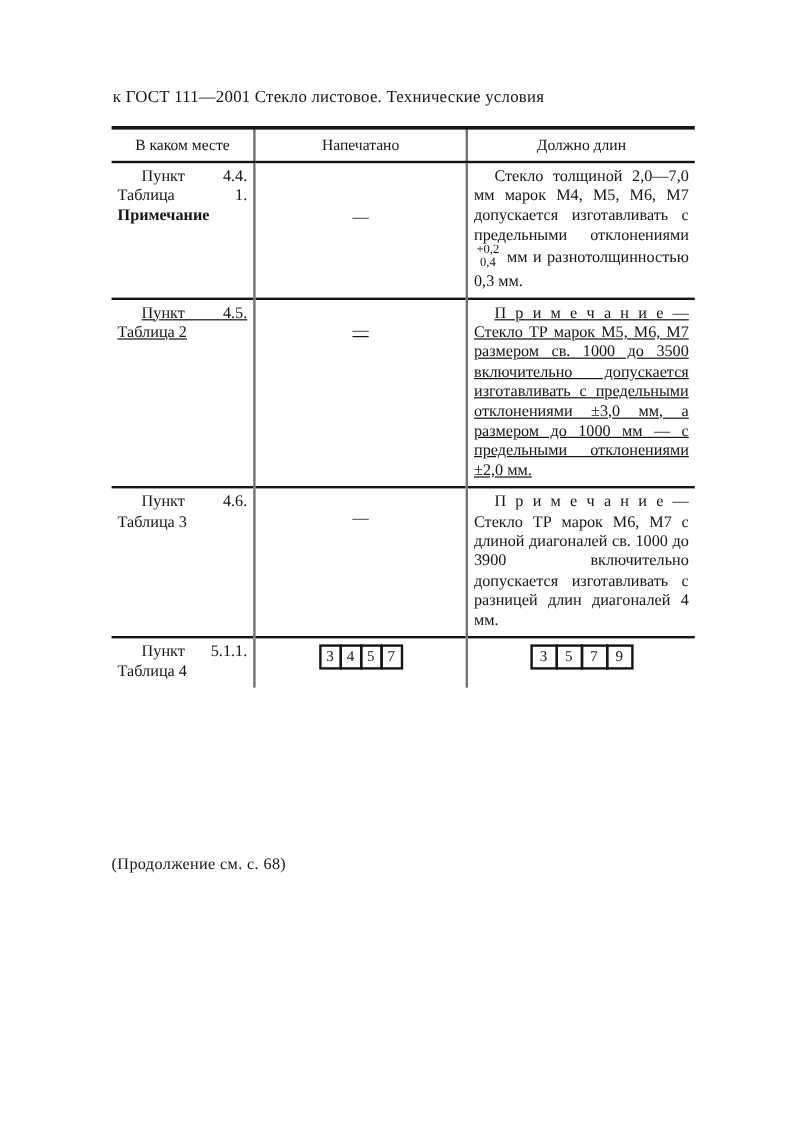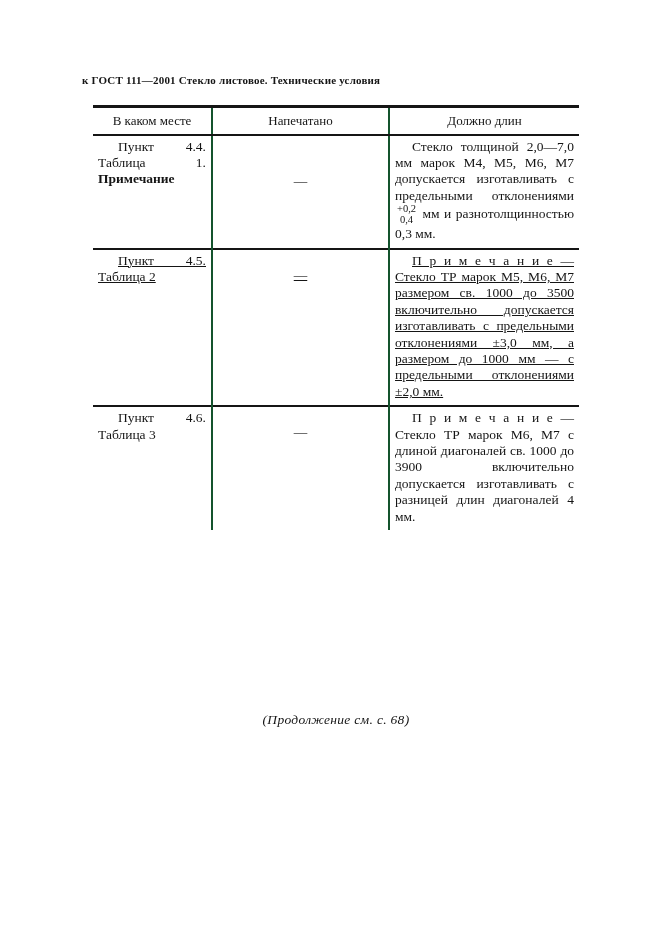--- a/index.html
+++ b/index.html
@@ -5,24 +5,24 @@
   * { margin:0; padding:0; box-sizing:border-box; }
   html, body { width:661px; height:936px; }
   body {
     position:relative;
     background:#ffffff;
     color:#151515;
     font-family:"Liberation Serif", serif;
   }
   .doc-title {
     position:absolute;
-    left:82px; top:74px;
+    left:94px; top:74px;
     width:520px;
-    font-size:11px;
-    font-weight:bold;
+    font-size:14px;
+    font-weight:normal;
     letter-spacing:0.2px;
     white-space:nowrap;
   }
   table.errata {
     position:absolute;
     left:93px; top:105px;
     width:486px;
     border-collapse:collapse;
     border-top:3px solid #151515;
     table-layout:fixed;
@@ -34,21 +34,21 @@
     text-align:center;
     vertical-align:middle;
     border-bottom:2px solid #151515;
   }
   table.errata td {
     vertical-align:top;
     font-size:13.5px;
     line-height:16.4px;
     padding:3px 5px 5px 5px;
   }
-  th.c1, td.c1, th.c2, td.c2 { border-right:2px solid #14532d; }
+  th.c1, td.c1, th.c2, td.c2 { border-right:2px solid #737373; }
   tbody tr { border-bottom:2px solid #151515; }
   tbody tr:last-child { border-bottom:none; }
   tr.r1 { height:95px; }
   tr.r2 { height:145px;text-decoration:underline; }
   tr.r3 { height:110px; }
   tr.r4 { height:102px; }
   tr.r5 { height:38px; }
   .where { text-align:justify; text-indent:20px; }
   .where .bold { font-weight:bold; }
   .correct { text-align:justify; text-indent:17px; }
@@ -76,22 +76,21 @@
     font-size:12.5px;
     line-height:17px;
     text-align:center;
   }
   .minitable .mcell:first-child { margin-left:0; }
   .minitable.wide .mcell { width:23px; }
   .continuation {
     position:absolute;
     left:93px; top:712px;
     width:486px;
-    text-align:center;
-    font-style:italic;
+    text-align:left;
     font-size:13.5px;
     letter-spacing:0.3px;
   }
 </style>
 </head>
 <body>
 
 <div class="doc-title">к ГОСТ 111—2001 Стекло листовое. Технические условия</div>
 
 <table class="errata">
@@ -136,16 +135,37 @@
       <td class="c1">
         <div class="where">Пункт 4.6. Таблица 3</div>
       </td>
       <td class="c2 printed">
         <div class="dash">—</div>
       </td>
       <td class="c3">
         <div class="correct"><span>П р и м е ч а н и е — </span><span>Стекло ТР марок М6, М7 с длиной диагоналей св. 1000 до 3900 включительно допускается изготавливать с разницей длин диагоналей 4 мм.</span></div>
       </td>
     </tr>
+    <tr class="r5">
+      <td class="c1">
+        <div class="where">Пункт 5.1.1. Таблица 4</div>
+      </td>
+      <td class="c2 printed">
+        <span class="minitable">
+          <span class="mcell">3</span>
+          <span class="mcell">4</span>
+          <span class="mcell">5</span>
+          <span class="mcell">7</span>
+        </span>
+      </td>
+      <td class="c3" style="text-align:center;">
+        <span class="minitable wide">
+          <span class="mcell">3</span>
+          <span class="mcell">5</span>
+          <span class="mcell">7</span>
+          <span class="mcell">9</span>
+        </span>
+      </td>
+    </tr>
   </tbody>
 </table>
 
 <div class="continuation">(Продолжение см. с. 68)</div>
 
 </body></html>

